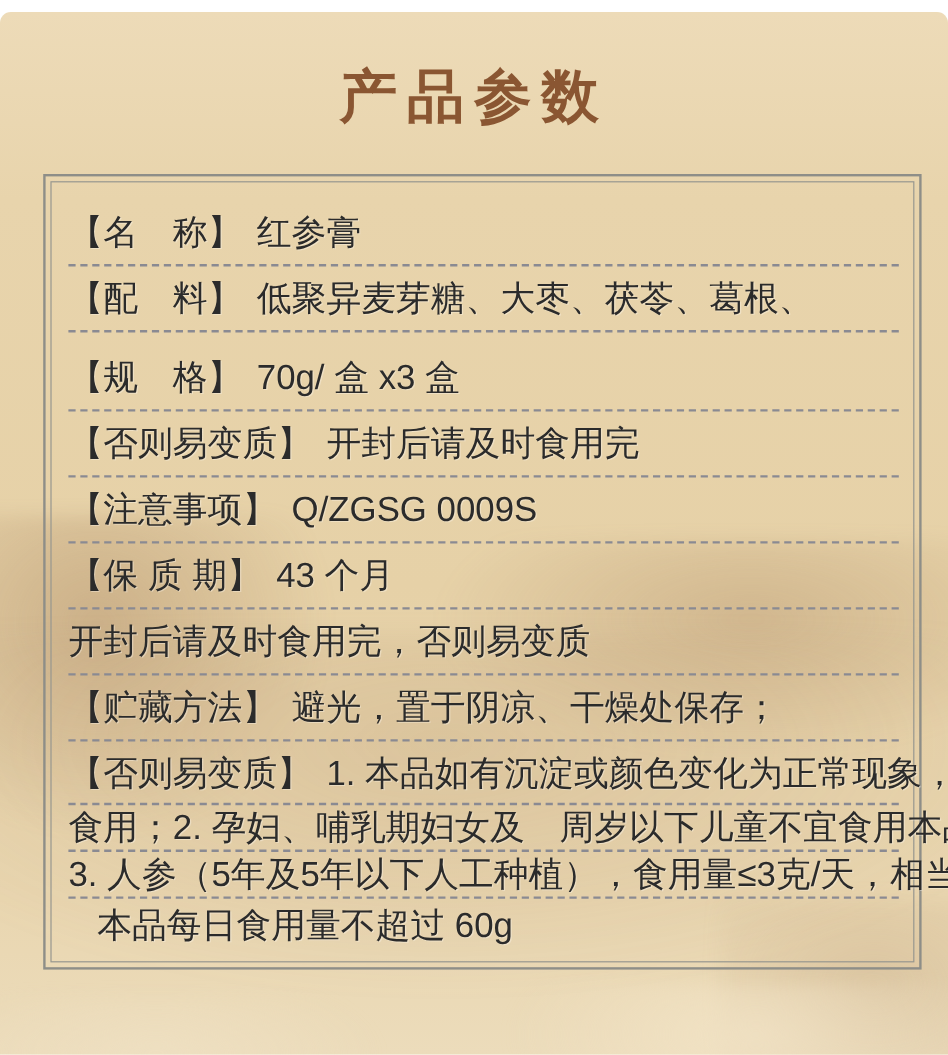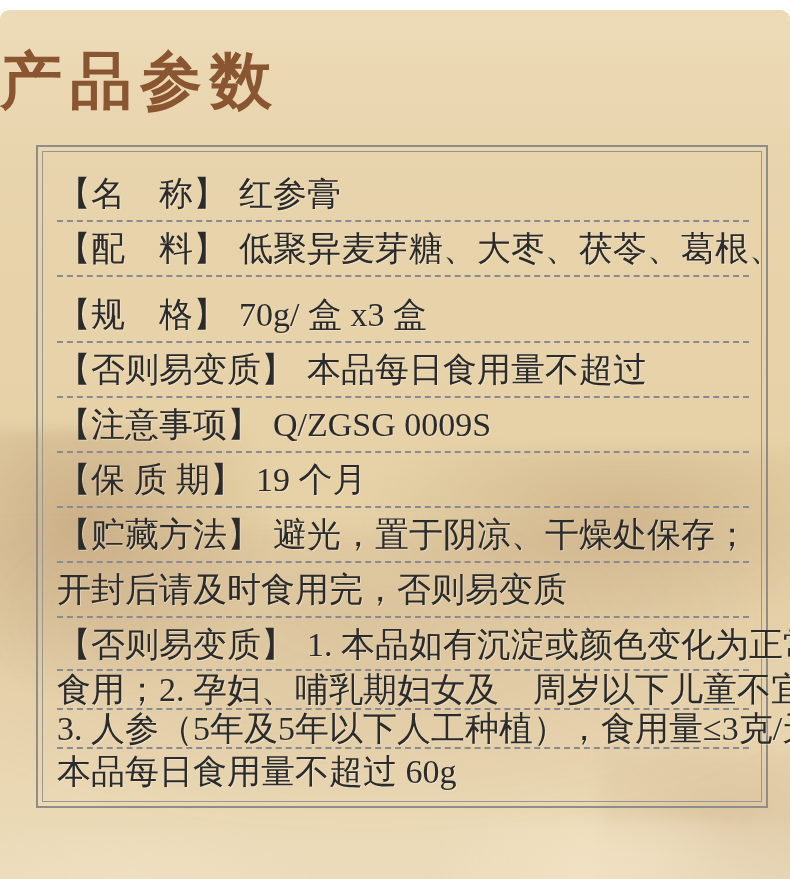--- a/index.html
+++ b/index.html
@@ -32,51 +32,50 @@
       filter:blur(8px);}
   .m5{left:420px;top:810px;width:420px;height:140px;
       background:radial-gradient(ellipse at 50% 30%,rgba(244,230,202,0.65),rgba(244,230,202,0) 70%);
       filter:blur(6px);}
   .m6{left:-60px;top:820px;width:380px;height:120px;
       background:radial-gradient(ellipse at 50% 40%,rgba(240,226,198,0.55),rgba(240,226,198,0) 70%);
       filter:blur(6px);}
 
   .page-title{
     position:absolute;left:0;top:38px;width:100%;
-    text-align:left;
+    text-align:center;
     font-family:"DejaVu Serif","Liberation Serif",serif;
     font-weight:700;
-    font-size:62px;line-height:66px;
+    font-size:48px;line-height:66px;
     letter-spacing:8px;
     color:#8a5632;
   }
   .spec-box{
     position:absolute;left:36px;top:135px;width:732px;
     border:2px solid #8e8e88;
     padding:4px;
     box-sizing:border-box;
     background:transparent;
   }
   .spec-box-inner{
     border:1px solid #97978f;
     padding:15px 12px 12px 14px;
   }
   .row{
-    font-size:34px;line-height:30px;
+    font-size:29px;line-height:30px;
     color:#2b2b2b;
     border-bottom:2px dashed #8a8a92;
     padding:12px 0 11px;
     white-space:nowrap;
     text-shadow:1px 1px 0 rgba(255,252,245,0.35);
-    font-family:Liberation Serif, serif;
   }
   .row.gap-top{padding-top:23px;}
   .row.med-bottom{padding-bottom:9px;}
   .row.tight{padding:4px 0 3px;}
-  .row.last{border-bottom:none;padding:8px 0 2px;}
+  .row.last{border-bottom:none;padding:8px 0 2px;margin-left:24px;}
   .row .label{display:inline-block;}
   .row .label:not(:empty){margin-right:12px;}
 </style>
 </head>
 <body>
 
 <div class="panel">
 
   <div class="mountain m1"></div>
   <div class="mountain m2"></div>
@@ -90,29 +89,29 @@
   <div class="spec-box">
     <div class="spec-box-inner">
 
       <div class="row"><span class="label">【名　称】</span><span class="value">红参膏</span></div>
 
       <div class="row"><span class="label">【配　料】</span><span class="value">低聚异麦芽糖、大枣、茯苓、葛根、</span></div>
 
 
       <div class="row gap-top"><span class="label">【规　格】</span><span class="value">70g/ 盒 x3 盒</span></div>
 
-      <div class="row"><span class="label">【否则易变质】</span><span class="value">本品每日食用量不超过</span></div>
+      <div class="row"><span class="label">【否则易变质】</span><span class="value">开封后请及时食用完</span></div>
 
       <div class="row"><span class="label">【注意事项】</span><span class="value">Q/ZGSG 0009S</span></div>
 
-      <div class="row"><span class="label">【保 质 期】</span><span class="value">19 个月</span></div>
+      <div class="row"><span class="label">【保 质 期】</span><span class="value">43 个月</span></div>
+
+      <div class="row"><span class="label"></span><span class="value">开封后请及时食用完，否则易变质</span></div>
 
       <div class="row"><span class="label">【贮藏方法】</span><span class="value">避光，置于阴凉、干燥处保存；</span></div>
-
-      <div class="row"><span class="label"></span><span class="value">开封后请及时食用完，否则易变质</span></div>
 
       <div class="row med-bottom"><span class="label">【否则易变质】</span><span class="value">1. 本品如有沉淀或颜色变化为正常现象，请摇匀后</span></div>
 
       <div class="row tight"><span class="label"></span><span class="value">食用；2. 孕妇、哺乳期妇女及　周岁以下儿童不宜食用本品；</span></div>
 
       <div class="row tight"><span class="label"></span><span class="value">3. 人参（5年及5年以下人工种植），食用量≤3克/天，相当于</span></div>
 
       <div class="row last"><span class="label"></span><span class="value">本品每日食用量不超过 60g</span></div>
 
     </div>

